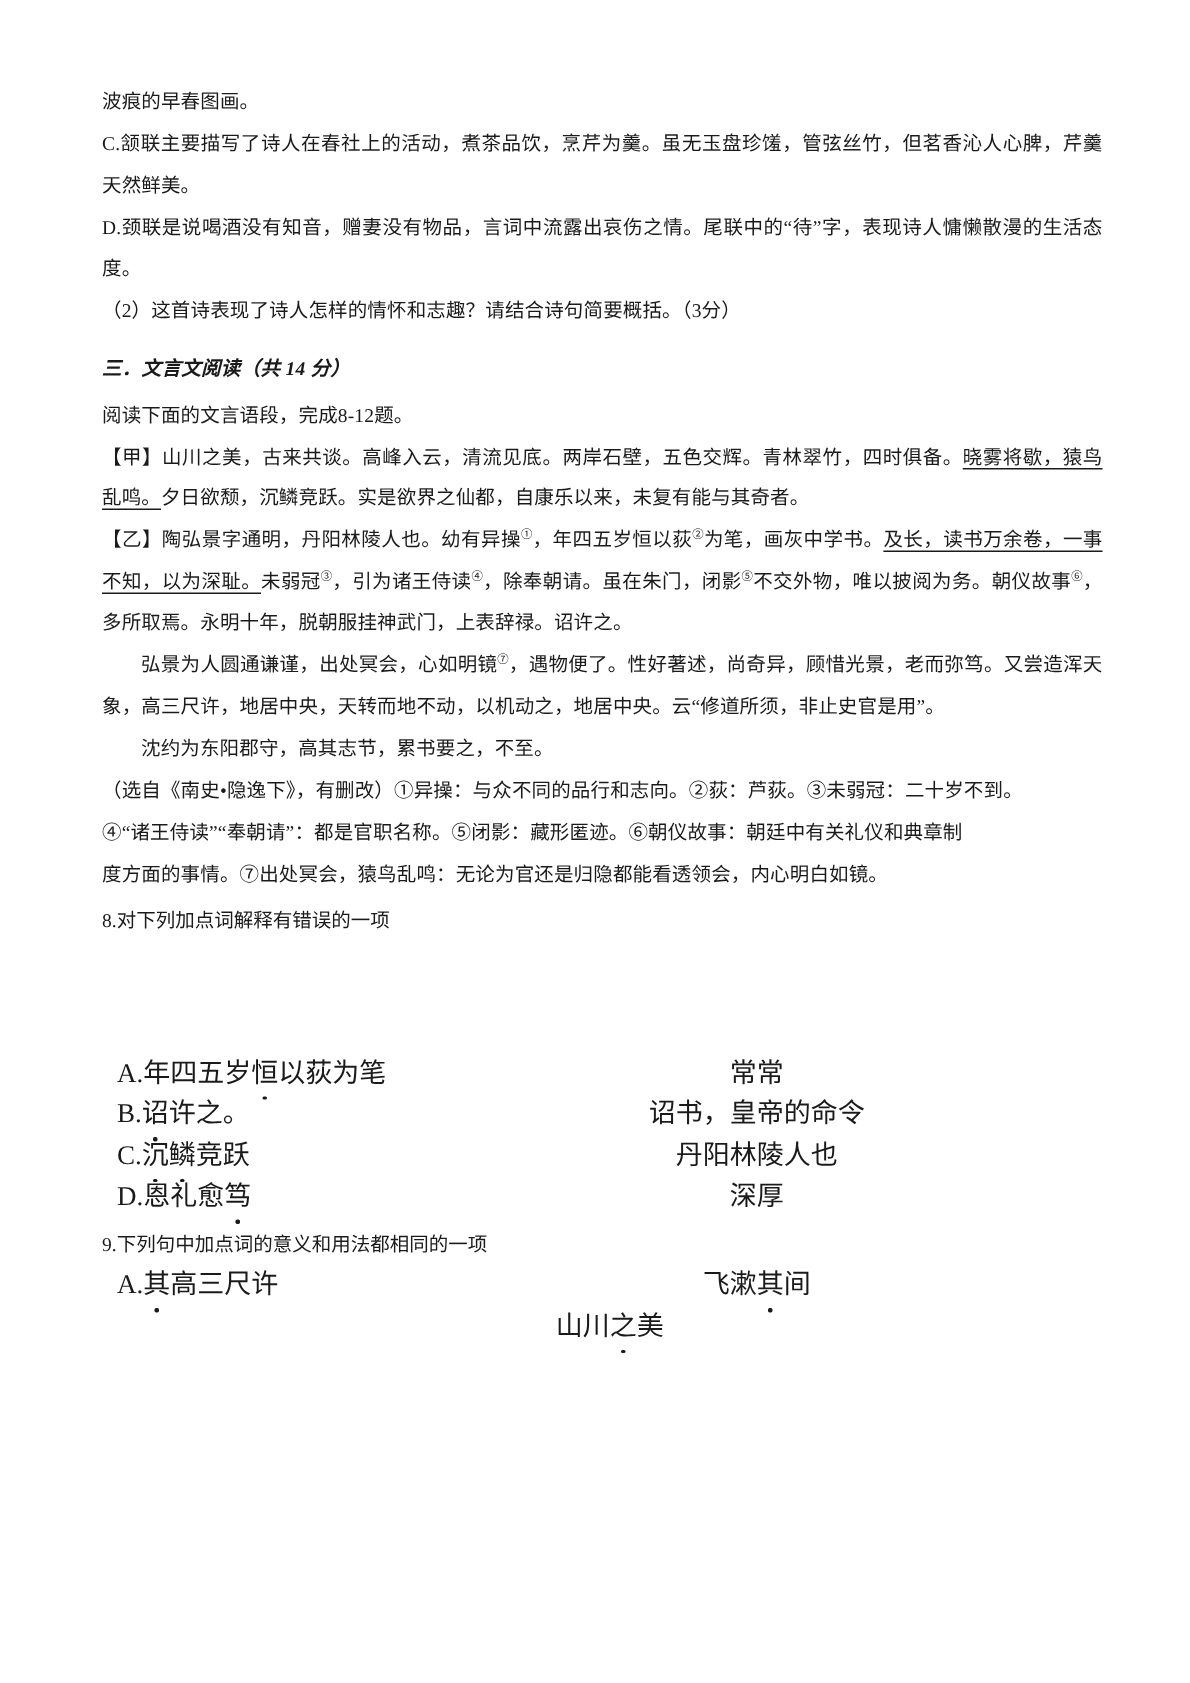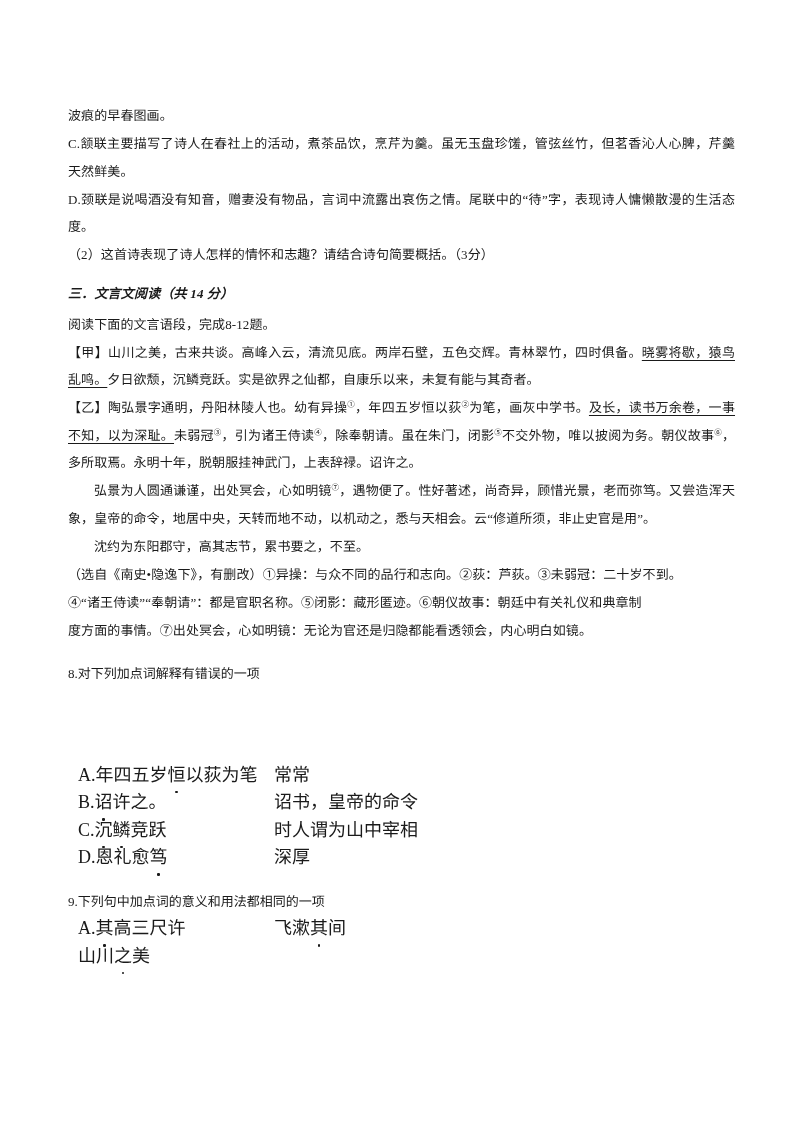--- a/index.html
+++ b/index.html
@@ -13,21 +13,21 @@
     height: 1122px;
     font-family: "Liberation Serif", "DejaVu Serif", serif;
     color: #1a1a1a;
     position: relative;
     overflow: hidden;
   }
   .page {
     width: 793px;
     height: 1122px;
     box-sizing: border-box;
-    padding: 102px 58px 0 68px;
+    padding: 54px 58px 0 68px;
     position: relative;
   }
   .para {
     font-size: 13.0px;
     line-height: 27.5px;
     margin: 0 0 0 0;
     text-align: justify;
     text-justify: inter-ideograph;
     letter-spacing: 0.1px;
   }
@@ -75,21 +75,21 @@
     width: 2.2px;
     height: 2.2px;
     margin-left: -1.1px;
     background: #1a1a1a;
     border-radius: 50%;
   }
 
   .q-head {
     font-size: 13.0px;
     line-height: 27.5px;
-    margin: 16px 0 0 0;
+    margin: 4px 0 0 0;
   }
 
   .opt-list {
     margin: 0;
     padding: 0;
     list-style: none;
   }
   .opt-row {
     font-size: 18px;
     line-height: 27.5px;
@@ -97,20 +97,21 @@
     padding-left: 10px;
   }
   .opt-stem {
     width: 196px;
     flex: 0 0 196px;
     white-space: nowrap;
   }
   .opt-gloss {
     flex: 1 1 auto;
     white-space: nowrap;
+    text-align: center;
   }
 
   .gap-block { height: 74px; }
 </style>
 </head>
 <body>
 
 <div class="page">
 
   <p class="para">波痕的早春图画。</p>
@@ -124,45 +125,45 @@
   <div class="section-head">
     <span class="num">三．</span><span>文言文阅读（共 14 分）</span>
   </div>
 
   <p class="para">阅读下面的文言语段，完成8-12题。</p>
 
   <p class="para"><span>【甲】</span><span>山川之美，古来共谈。高峰入云，清流见底。两岸石壁，五色交辉。青林翠竹，四时俱备。</span><span class="u">晓雾将歇，猿鸟乱鸣。</span><span>夕日欲颓，沉鳞竞跃。实是欲界之仙都，自康乐以来，未复有能与其奇者。</span></p>
 
   <p class="para"><span>【乙】</span><span>陶弘景字通明，丹阳林陵人也。幼有异操</span><sup class="note">①</sup><span>，年四五岁恒以荻</span><sup class="note">②</sup><span>为笔，画灰中学书。</span><span class="u">及长，读书万余卷，一事不知，以为深耻。</span><span>未弱冠</span><sup class="note">③</sup><span>，引为诸王侍读</span><sup class="note">④</sup><span>，除奉朝请。虽在朱门，闭影</span><sup class="note">⑤</sup><span>不交外物，唯以披阅为务。朝仪故事</span><sup class="note">⑥</sup><span>，多所取焉。永明十年，脱朝服挂神武门，上表辞禄。诏许之。</span></p>
 
-  <p class="para indent-2"><span>弘景为人圆通谦谨，出处冥会，心如明镜</span><sup class="note">⑦</sup><span>，遇物便了。性好著述，尚奇异，顾惜光景，老而弥笃。又尝造浑天象，皇帝的命令，地居中央，天转而地不动，以机动之，悉与天相会。云“修道所须，非止史官是用”。</span></p>
+  <p class="para indent-2"><span>弘景为人圆通谦谨，出处冥会，心如明镜</span><sup class="note">⑦</sup><span>，遇物便了。性好著述，尚奇异，顾惜光景，老而弥笃。又尝造浑天象，高三尺许，地居中央，天转而地不动，以机动之，地居中央。云“修道所须，非止史官是用”。</span></p>
 
   <p class="para indent-2">沈约为东阳郡守，高其志节，累书要之，不至。</p>
 
 
   <p class="para">（选自《南史•隐逸下》，有删改）①异操：与众不同的品行和志向。②荻：芦荻。③未弱冠：二十岁不到。</p>
   <p class="para">④“诸王侍读”“奉朝请”：都是官职名称。⑤闭影：藏形匿迹。⑥朝仪故事：朝廷中有关礼仪和典章制</p>
-  <p class="para">度方面的事情。⑦出处冥会，心如明镜：无论为官还是归隐都能看透领会，内心明白如镜。</p>
+  <p class="para">度方面的事情。⑦出处冥会，猿鸟乱鸣：无论为官还是归隐都能看透领会，内心明白如镜。</p>
 
   <p class="q-head">8.对下列加点词解释有错误的一项</p>
 
   <div class="gap-block"></div>
 
   <ul class="opt-list">
     <li class="opt-row">
       <span class="opt-stem"><span>A.</span><span>年四五岁</span><span class="dot">恒</span><span>以荻为笔</span></span>
       <span class="opt-gloss">常常</span>
     </li>
     <li class="opt-row">
       <span class="opt-stem"><span>B.</span><span></span><span class="dot">诏</span><span>许之。</span></span>
       <span class="opt-gloss">诏书，皇帝的命令</span>
     </li>
     <li class="opt-row">
       <span class="opt-stem"><span>C.</span><span></span><span class="dot">沉</span><span class="dot">鳞</span><span>竞跃</span></span>
-      <span class="opt-gloss">时人谓为山中宰相</span>
+      <span class="opt-gloss">丹阳林陵人也</span>
     </li>
     <li class="opt-row">
       <span class="opt-stem"><span>D.</span><span>恩礼愈</span><span class="dot">笃</span><span></span></span>
       <span class="opt-gloss">深厚</span>
     </li>
   </ul>
 
   <p class="q-head">9.下列句中加点词的意义和用法都相同的一项</p>
 
   <ul class="opt-list">

